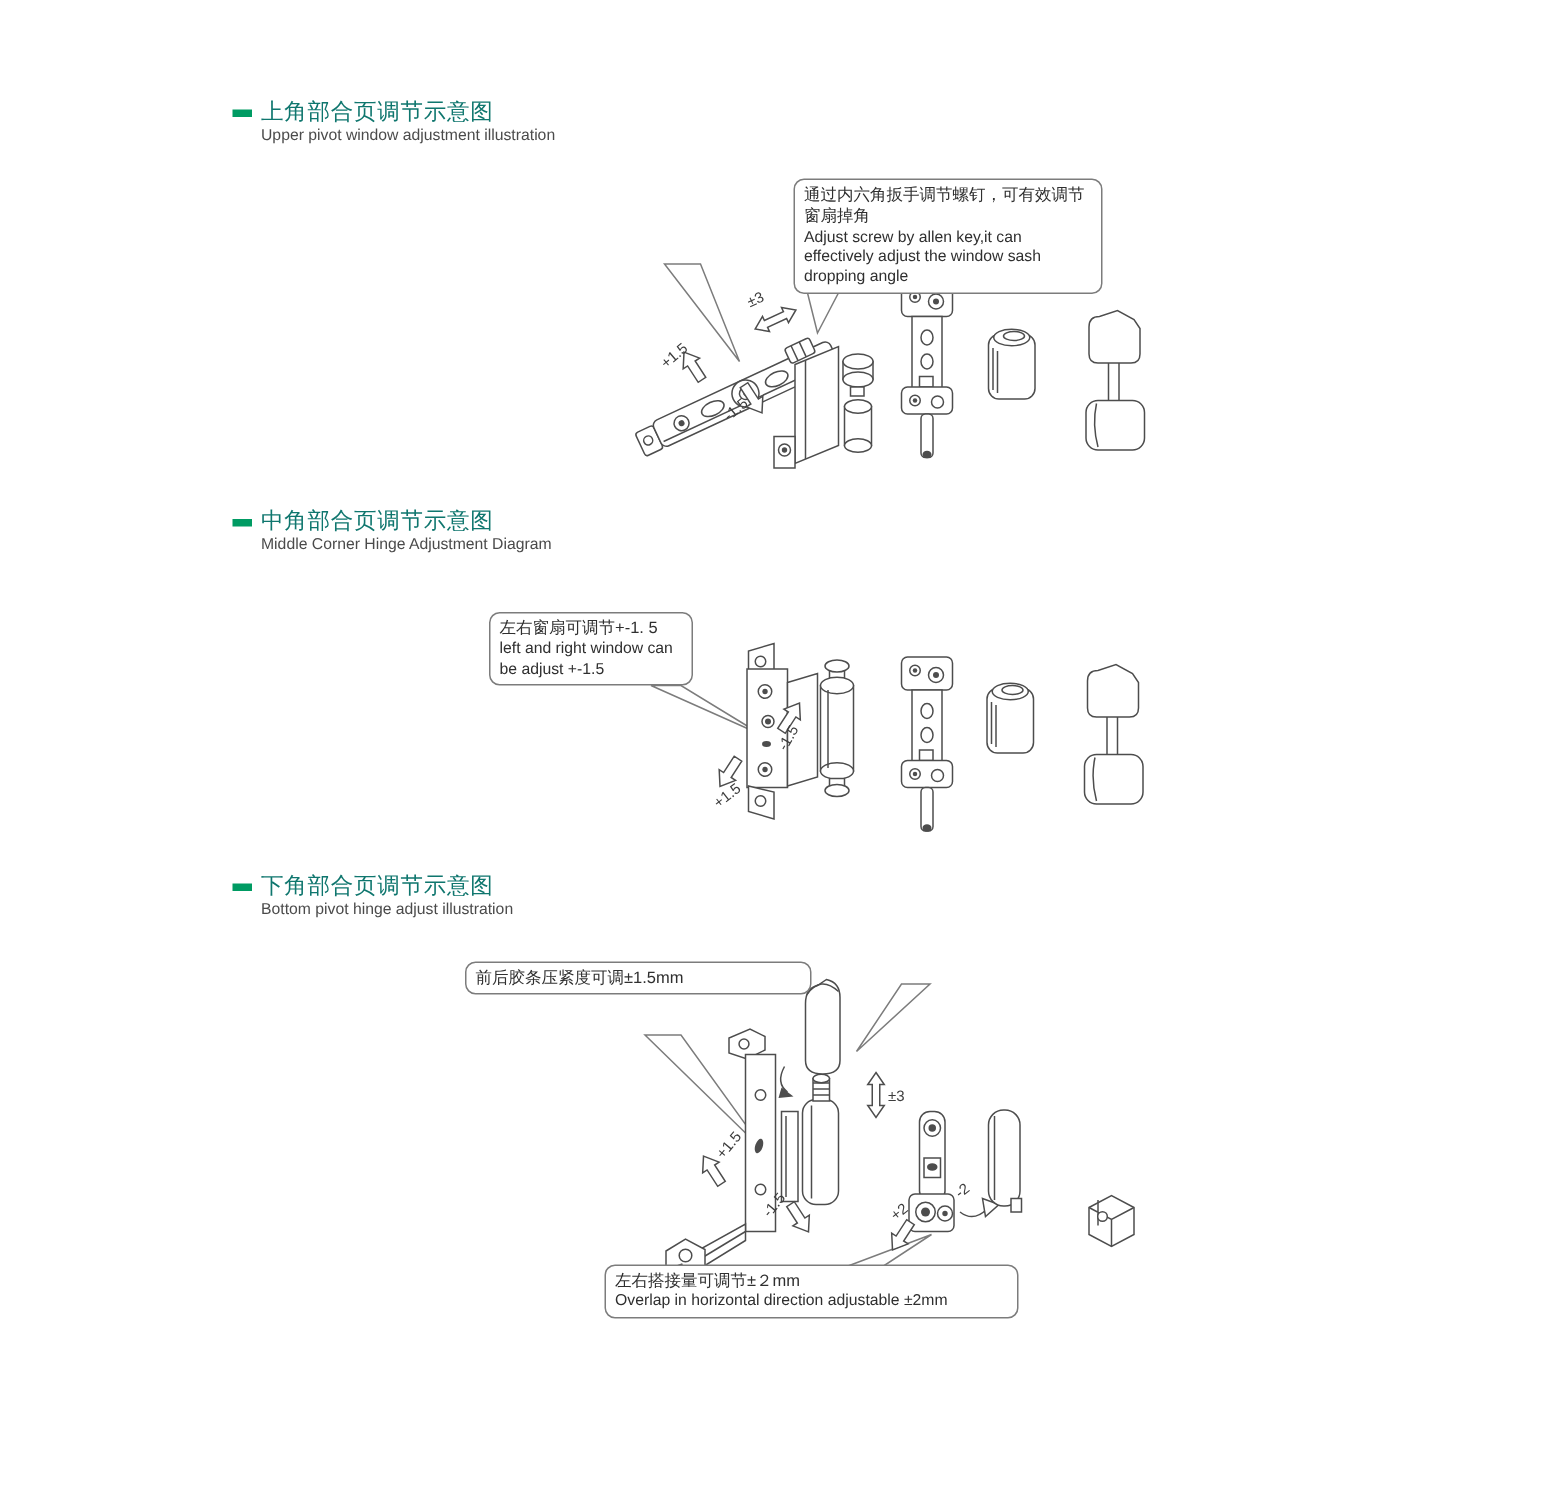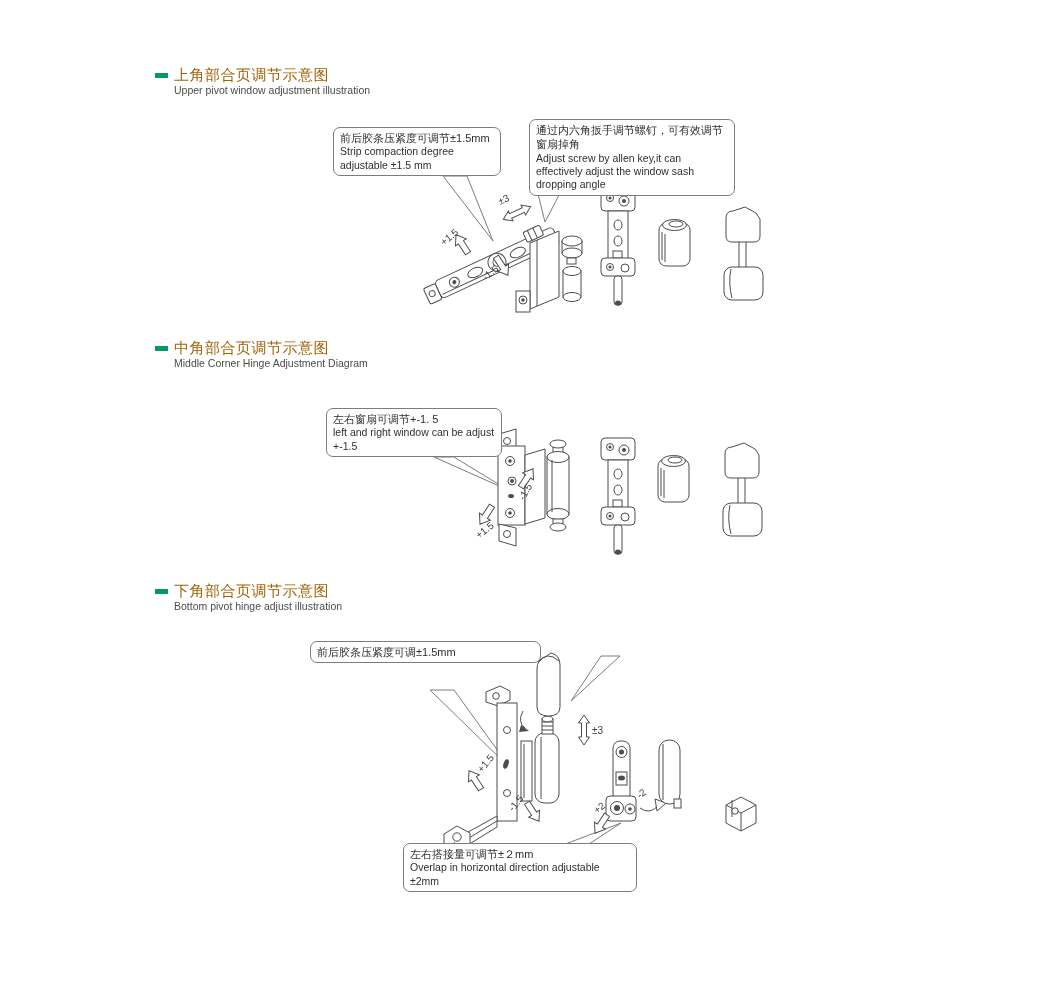--- a/index.html
+++ b/index.html
@@ -1,20 +1,20 @@
 <!DOCTYPE html>
 <html style="--accent: #009b63;"><head>
 <meta charset="utf-8">
 <style>
   html,body{margin:0;padding:0;background:#fff;}
   .page{position:relative;width:1038px;height:1000px;background:#fff;overflow:hidden;
         font-family:"Liberation Sans","DejaVu Sans",sans-serif;}
   .sec-header{position:absolute;left:155px;display:flex;align-items:flex-start;z-index:2;}
   .dash{width:13px;height:5px;background:var(--accent,#009b63);margin:7px 6px 0 0;flex:none;}
-  .t-zh{font-size:15px;color:#a16207;letter-spacing:.5px;line-height:1.15;}
+  .t-zh{font-size:15px;color:#0f766e;letter-spacing:.5px;line-height:1.15;}
   .t-en{font-size:10.5px;color:#4b4b4b;margin-top:1px;}
   .callout{position:absolute;background:#fff;border:1px solid #7c7c7c;border-radius:7px;
            padding:3px 6px;z-index:2;box-sizing:border-box;}
   .c-zh{font-size:11px;color:#2f2f2f;line-height:1.3;}
   .c-en{font-size:10.5px;color:#2f2f2f;line-height:1.27;}
   svg.art{position:absolute;left:0;top:0;z-index:1;}
   .ln{fill:none;stroke:#4d4d4d;stroke-width:1;}
   .fw{fill:#fff;stroke:#4d4d4d;stroke-width:1;}
   .fd{fill:#4d4d4d;stroke:none;}
   .tail{fill:#fff;stroke:#7c7c7c;stroke-width:1;}
@@ -237,35 +237,31 @@
   </div>
 
   <div class="sec-header" style="top:582px">
     <span class="dash"></span>
     <div>
       <div class="t-zh">下角部合页调节示意图</div>
       <div class="t-en">Bottom pivot hinge adjust illustration</div>
     </div>
   </div>
 
-  <div class="callout" style="left:333px;top:127px;width:168px">
-    <div class="c-zh">前后胶条压紧度可调节±1.5mm</div>
-    <div class="c-en">Strip compaction degree adjustable ±1.5 mm</div>
-  </div>
   <div class="callout" style="left:529px;top:119px;width:206px">
     <div class="c-zh">通过内六角扳手调节螺钉，可有效调节窗扇掉角</div>
     <div class="c-en">Adjust screw by allen key,it can effectively adjust the window sash dropping angle</div>
   </div>
 
-  <div class="callout" style="left:326px;top:408px;width:176px">
+  <div class="callout" style="left:326px;top:408px;width:136px">
     <div class="c-zh">左右窗扇可调节+-1. 5</div>
     <div class="c-en">left and right window can be adjust +-1.5</div>
   </div>
 
   <div class="callout" style="left:310px;top:641px;width:231px">
     <div class="c-zh">前后胶条压紧度可调±1.5mm</div>
   </div>
-  <div class="callout" style="left:403px;top:843px;width:234px">
+  <div class="callout" style="left:403px;top:843px;width:276px">
     <div class="c-zh">左右搭接量可调节±２mm</div>
     <div class="c-en">Overlap in horizontal direction adjustable ±2mm</div>
   </div>
 
 </div>
 
 </body></html>

